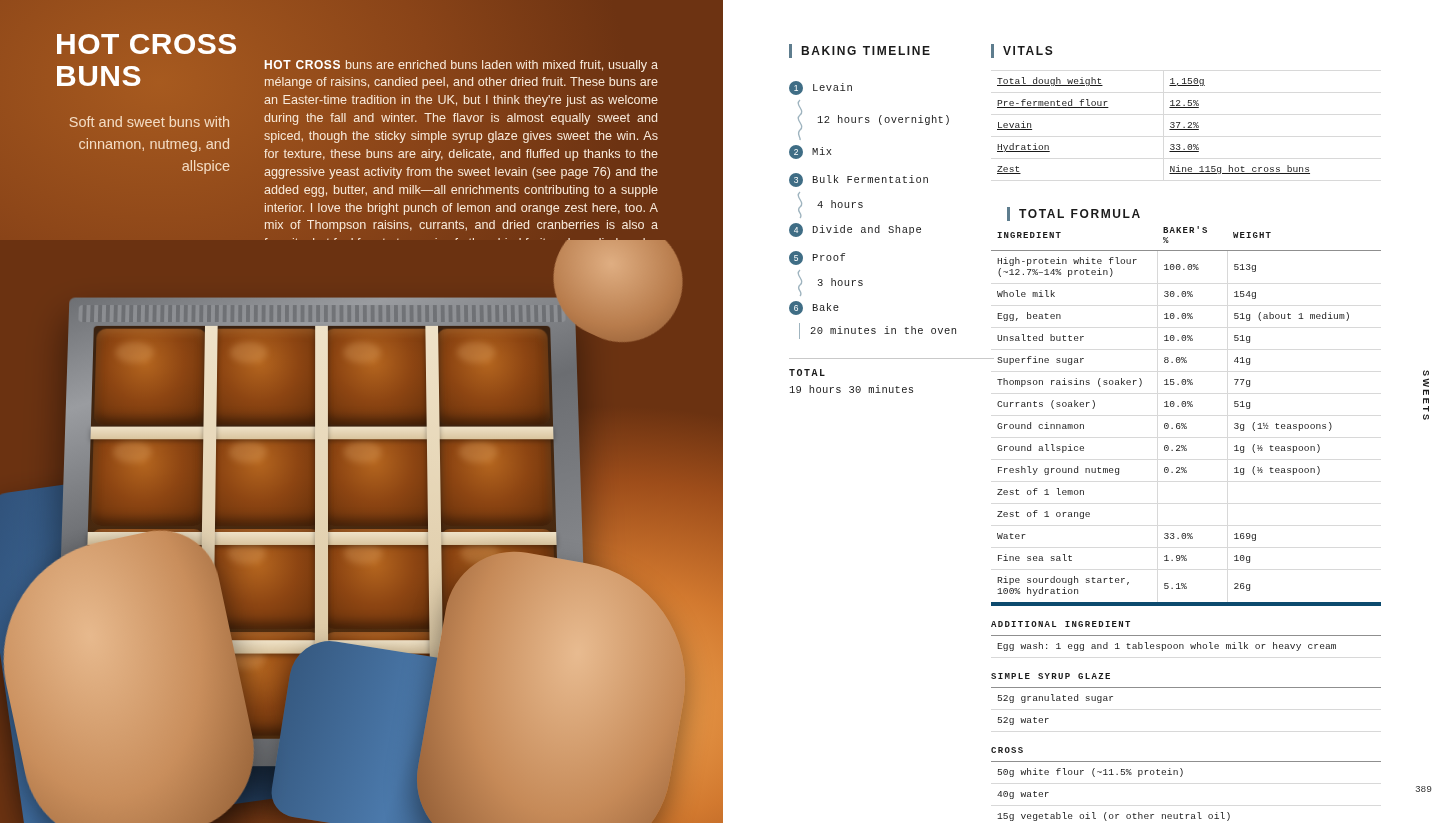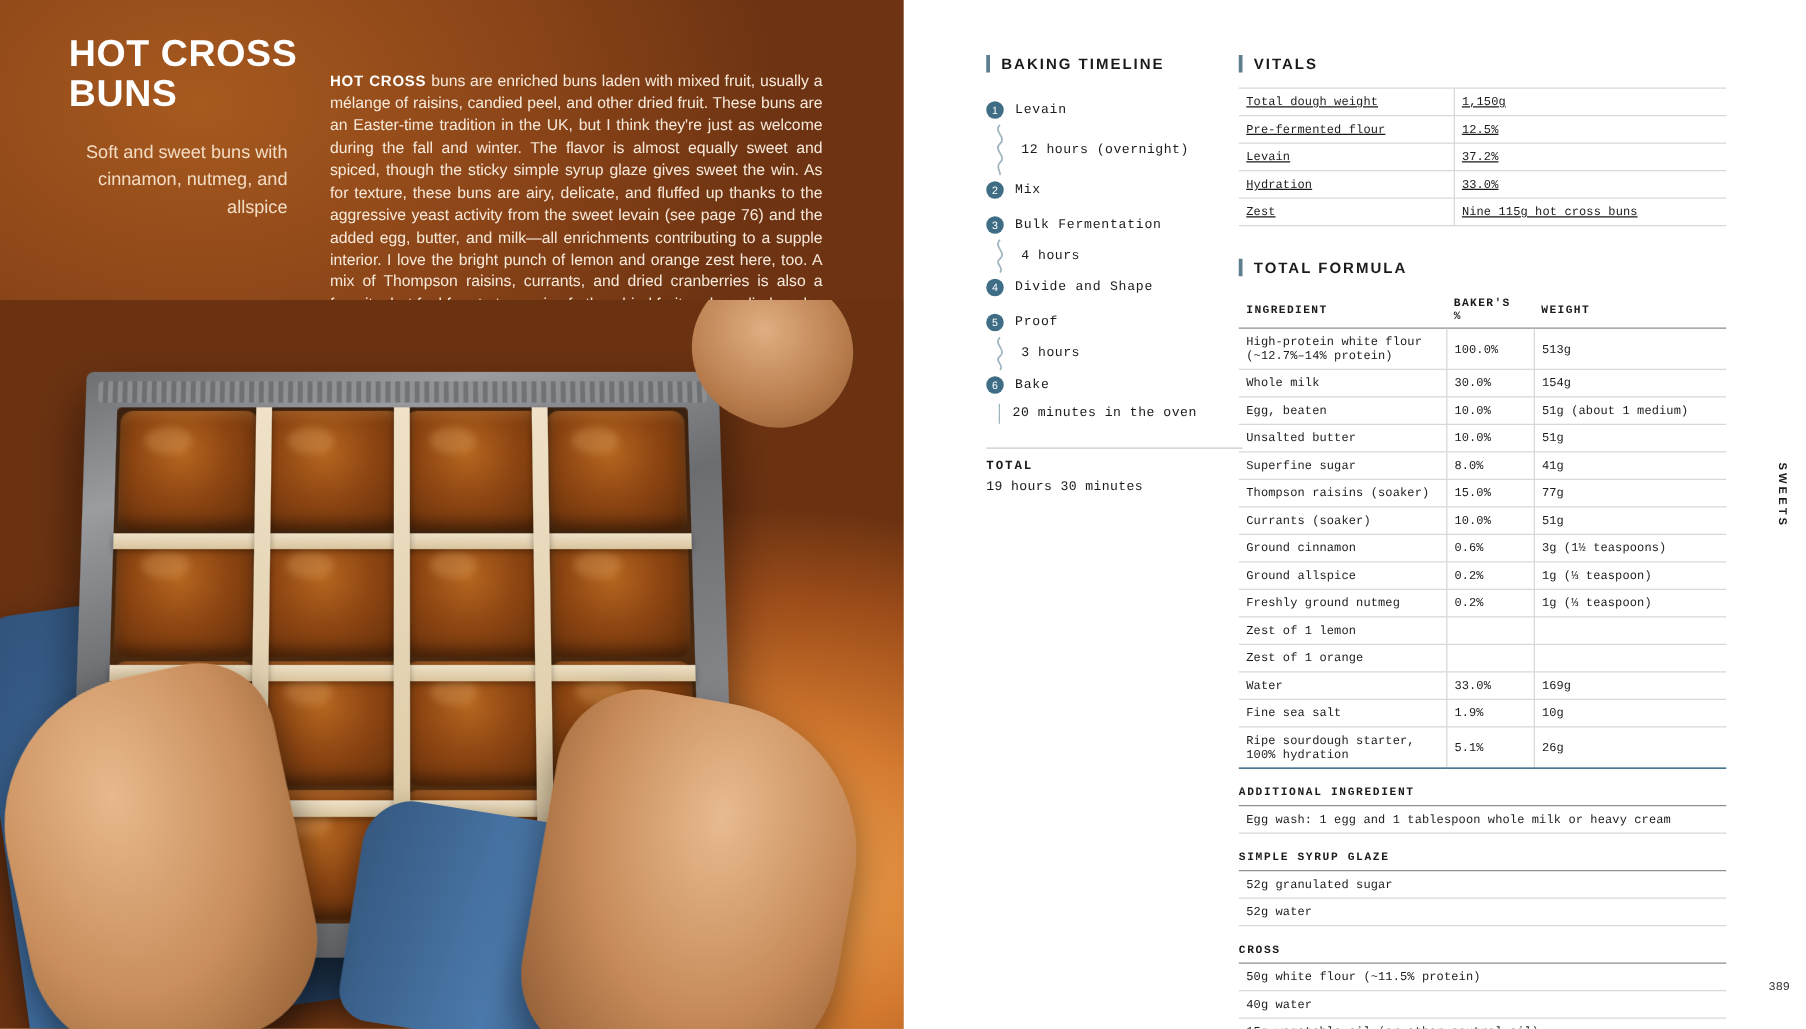--- a/index.html
+++ b/index.html
@@ -163,29 +163,29 @@
   table{ border-collapse:collapse; width:100%; }
   td, th{
     font-family:"Liberation Mono", monospace;
     font-size:9.6px; text-align:left; padding:5px 6px;
     border-bottom:1px solid #d8d8d8; vertical-align:middle;
     letter-spacing:.1px;
   }
   .vitals-tbl{ margin-top:12px; border-top:1px solid #d8d8d8;text-decoration:underline; }
   .vitals-tbl td:first-child{ width:172px; border-right:1px solid #d8d8d8; }
 
-  .formula-head{ margin-top:26px; }
-  .formula-tbl{ margin-top:12px; }
+  .formula-head{ margin-top:26px;margin-left:16px; }
+  .formula-tbl{ }
   .formula-tbl th{
     font-weight:bold; font-size:9px; letter-spacing:1.1px;
     border-bottom:1px solid #8f8f8f; padding-bottom:4px;
   }
   .formula-tbl td:nth-child(1){ width:166px; border-right:1px solid #d8d8d8; }
   .formula-tbl td:nth-child(2){ width:70px; border-right:1px solid #d8d8d8; }
-  .thick-end td{ border-bottom:1px solid #0c4a6e; }
+  .thick-end td{ border-bottom:4px solid #0c4a6e; }
 
   .sub-head{
     font-size:9px; font-weight:bold; letter-spacing:1.3px;
     font-family:"Liberation Mono", monospace;
     margin:14px 0 0 0; padding-bottom:5px;
   }
   .simple-tbl td{ border-bottom:1px solid #d8d8d8; padding:5px 6px; }
   .simple-tbl.first{ border-top:1px solid #8f8f8f; }
   .block-end{ border-bottom:2px solid #c4c4c4; }
 

